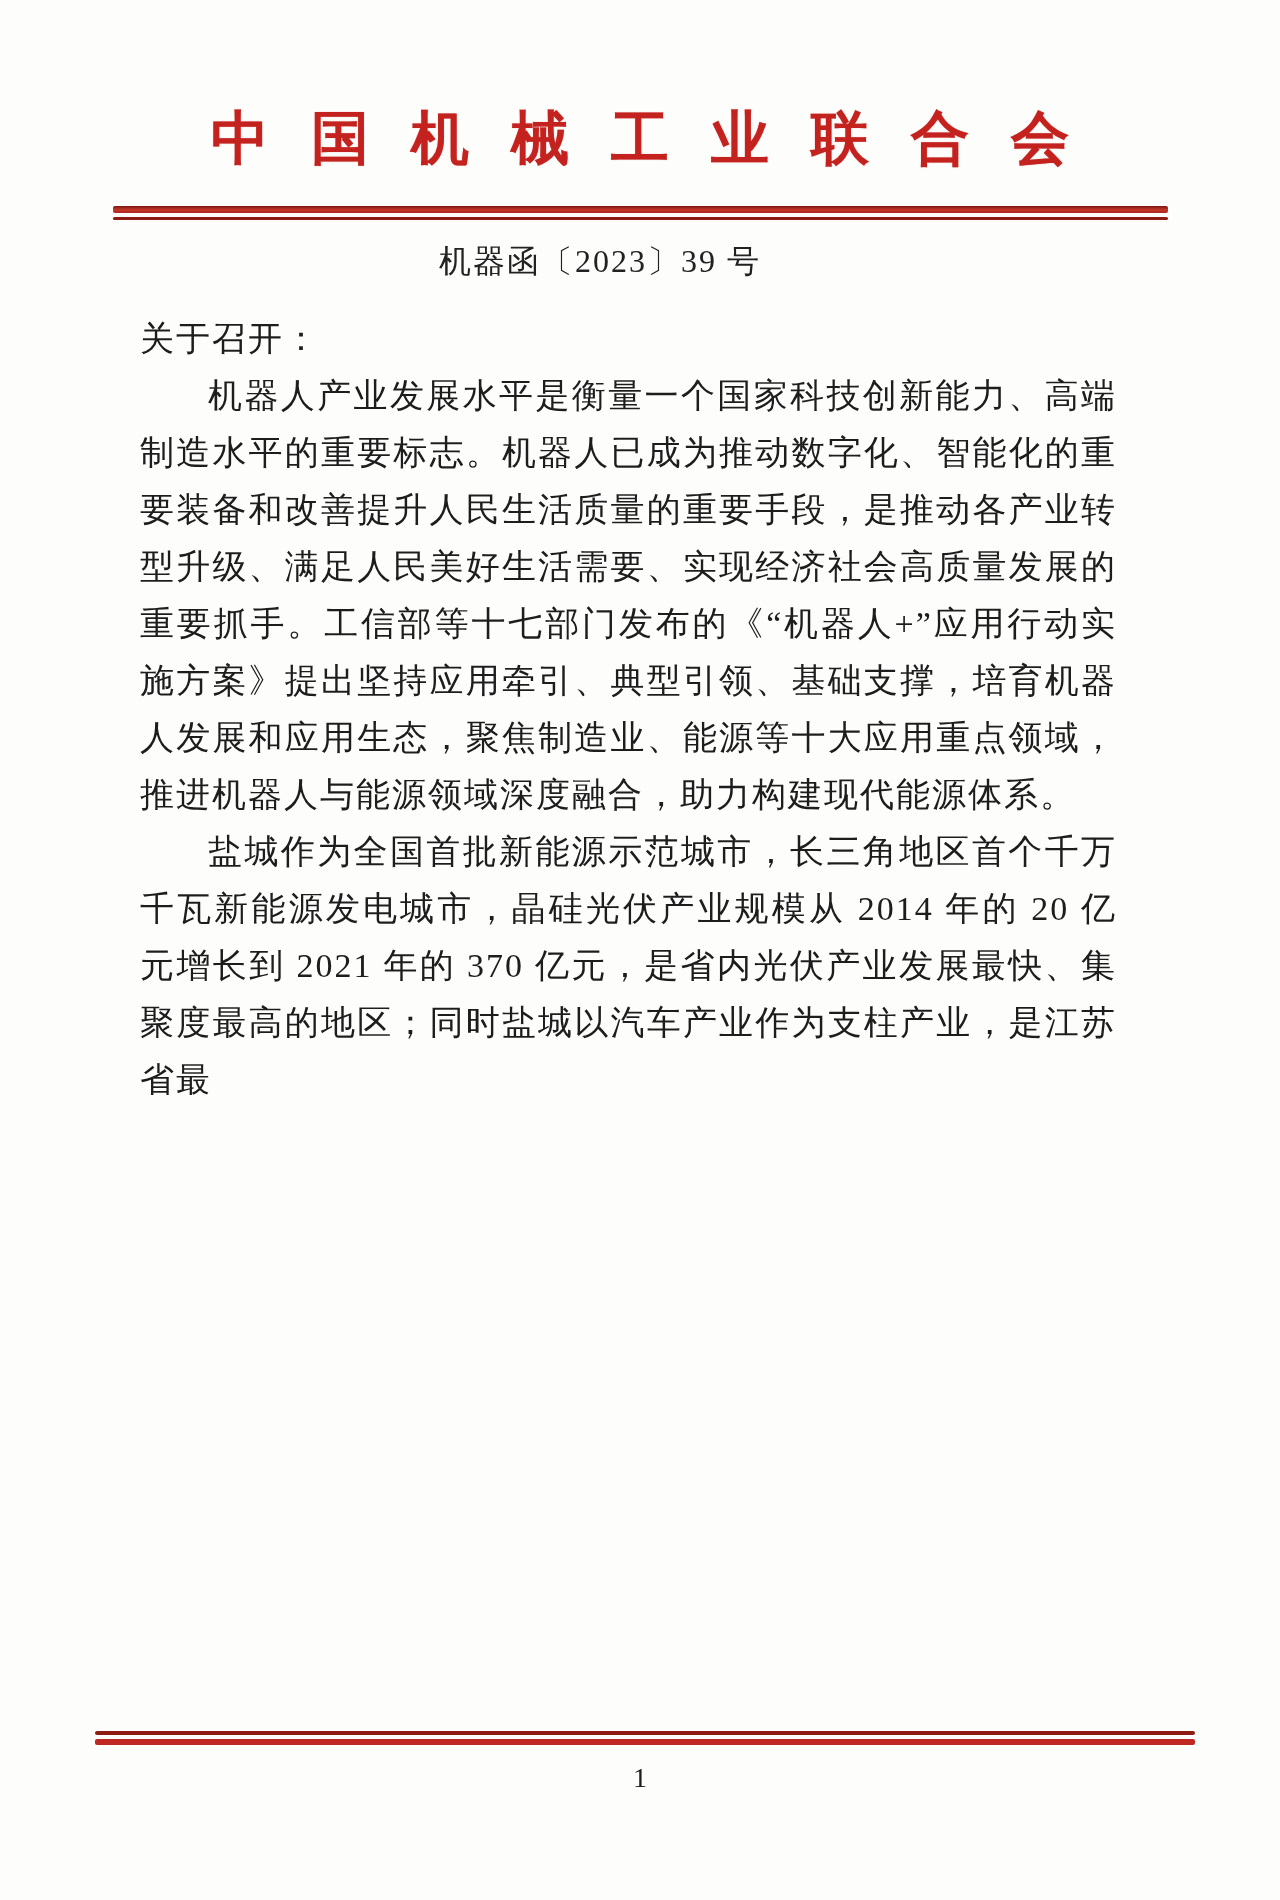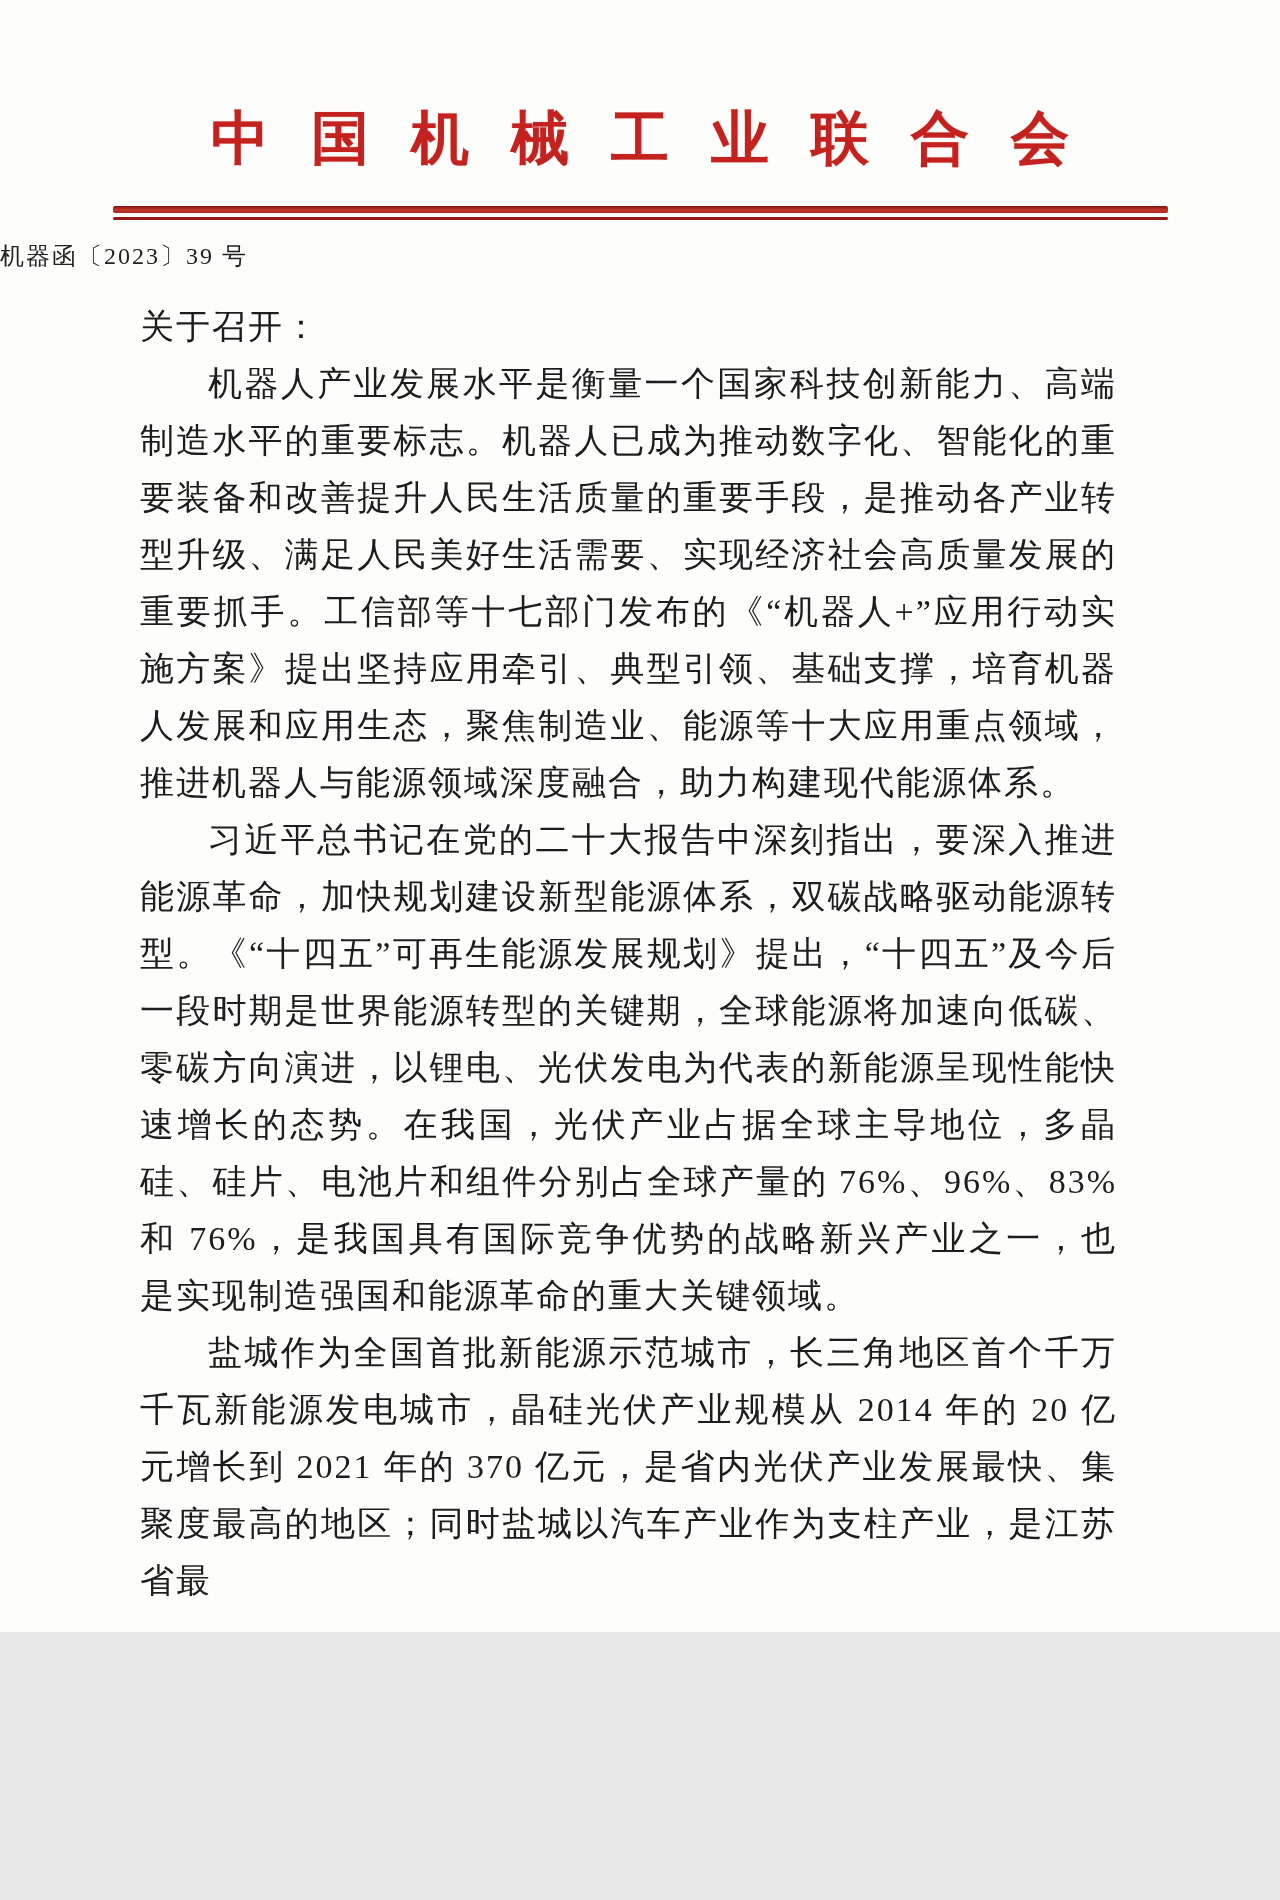--- a/index.html
+++ b/index.html
@@ -3,21 +3,21 @@
 <meta charset="utf-8">
 <style>
   html, body {
     margin: 0;
     padding: 0;
     background: #e8e8e8;
   }
   .page {
     position: relative;
     width: 1280px;
-    height: 1632px;
+    height: 1900px;
     margin: 0 auto;
     background: #fdfdfc;
     overflow: hidden;
     font-family: "Liberation Serif", "DejaVu Serif", serif;
     color: #1d1d1d;
   }
 
   
   .org-name {
     margin-top: 100px;
@@ -43,22 +43,22 @@
   .header-rule .rule-thin {
     height: 3px;
     margin-top: 4px;
     background: #8e1b14;
     border-radius: 2px;
   }
 
   .doc-number {
     margin-top: 20px;
     padding-right: 80px;
-    text-align: left;
-    font-size: 24px;
+    text-align: center;
+    font-size: 32px;
     letter-spacing: 2px;
     color: #222;
   }
 
   
   .doc-title {
     margin-top: 36px;
     text-align: center;
     font-size: 43px;
     font-weight: 700;
@@ -122,21 +122,20 @@
     <div class="rule-thick"></div>
     <div class="rule-thin"></div>
   </div>
 
   <div class="doc-number">机器函〔2023〕39 号</div>
 
 
   <div class="doc-body">
     <p class="salutation">关于召开：</p>
     <p class="para">机器人产业发展水平是衡量一个国家科技创新能力、高端制造水平的重要标志。机器人已成为推动数字化、智能化的重要装备和改善提升人民生活质量的重要手段，是推动各产业转型升级、满足人民美好生活需要、实现经济社会高质量发展的重要抓手。工信部等十七部门发布的《“机器人+”应用行动实施方案》提出坚持应用牵引、典型引领、基础支撑，培育机器人发展和应用生态，聚焦制造业、能源等十大应用重点领域，推进机器人与能源领域深度融合，助力构建现代能源体系。</p>
-    <p class="para">习近平总书记在党的二十大报告中深刻指出，要深入推进能源革命，加快规划建设新型能源体系，双碳战略驱动能源转型。《“十四五”可再生能源发展规划》提出，“十四五”及今后一段时期是世界能源转型的关键期，全球能源将加速向低碳、零碳方向演进，以锂电、光伏发电为代表的新能源呈现性能快速增长的态势。在我国，光伏产业占据全球主导地位，多晶硅、硅片、电池片和组件分别占全球产量的 76%、96%、83%和 76%，是我国具有国际竞争优势的战略新兴产业之一，也是实现制造强国和能源革命的重大关键领域。</p>
     <p class="para">盐城作为全国首批新能源示范城市，长三角地区首个千万千瓦新能源发电城市，晶硅光伏产业规模从 2014 年的 20 亿元增长到 2021 年的 370 亿元，是省内光伏产业发展最快、集聚度最高的地区；同时盐城以汽车产业作为支柱产业，是江苏省最</p>
   </div>
 
   <div class="footer-rule">
     <div class="rule-a"></div>
     <div class="rule-b"></div>
   </div>
 
   <div class="page-number">1</div>
 

